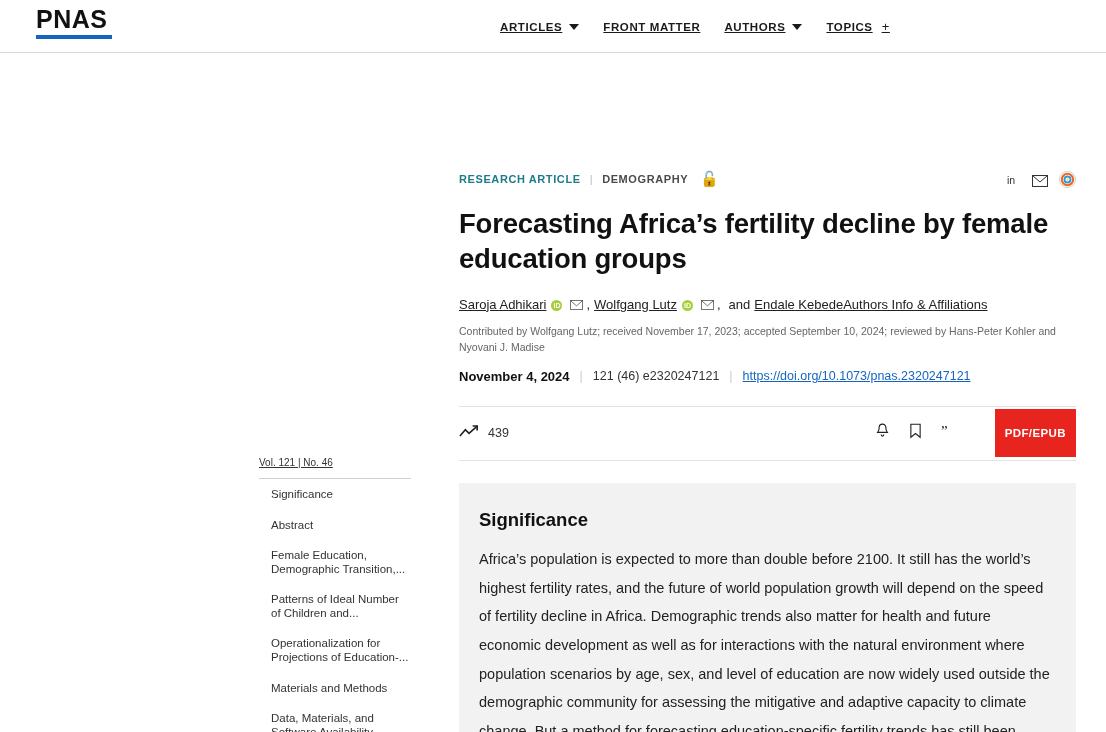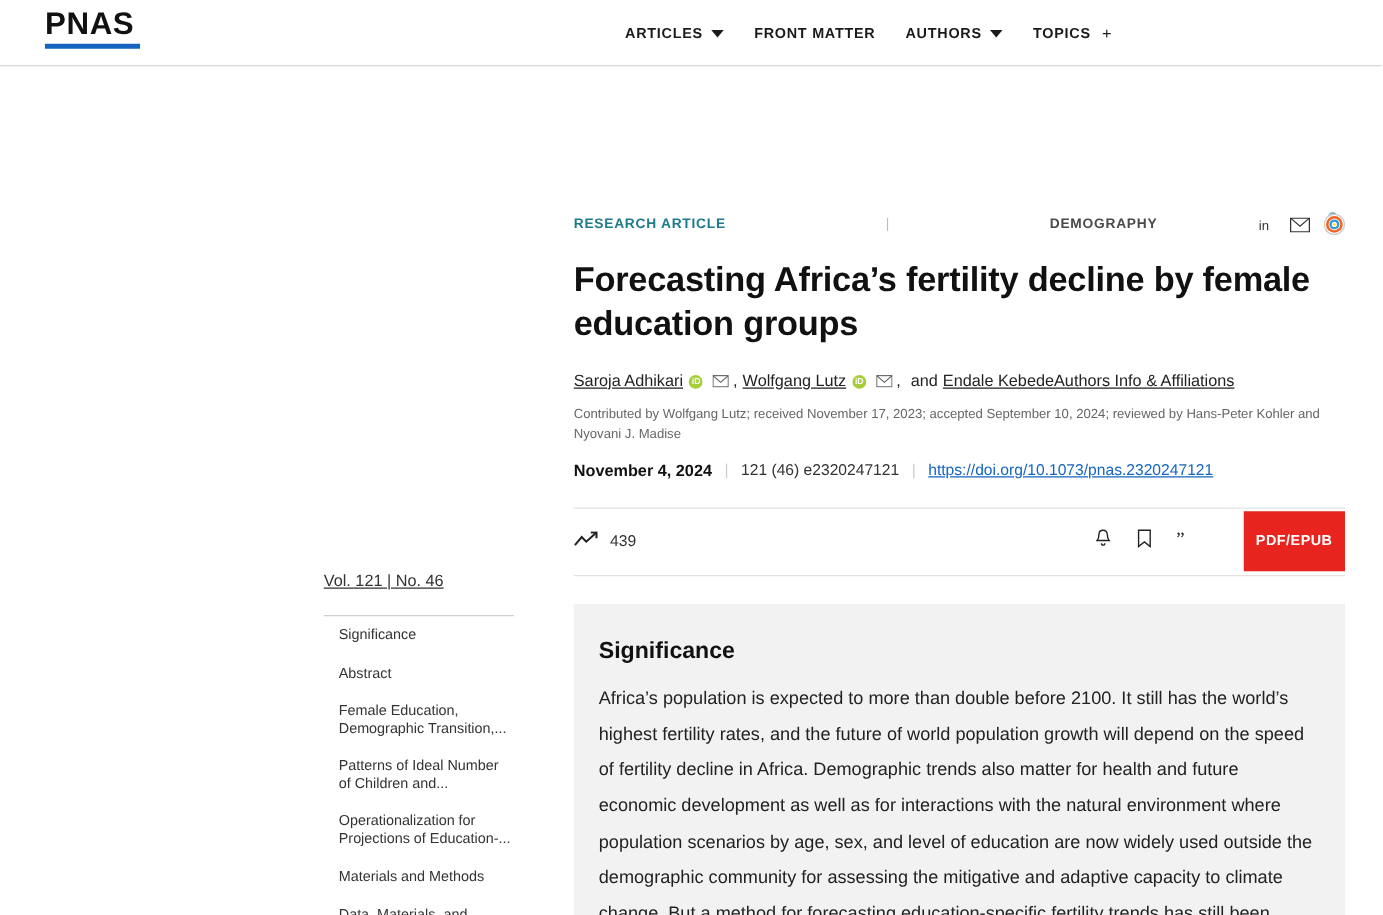--- a/index.html
+++ b/index.html
@@ -41,20 +41,21 @@
     width: 76px;
   }
   .main-nav {
     position: absolute;
     left: 500px;
     top: 0;
     height: 53px;
     display: flex;
     align-items: center;
     gap: 24px;
+    text-decoration: underline;
   }
   .nav-item {
     font-size: 11.5px;
     font-weight: bold;
     letter-spacing: 0.6px;
     color: #1a1a1a;
     display: flex;
     align-items: center;
     gap: 7px;
     cursor: pointer;
@@ -79,24 +80,24 @@
   
   .toc {
     position: absolute;
     left: 259px;
     top: 404px;
     width: 152px;
     font-size: 11.5px;
     color: #333;
   }
   .toc-issue {
-    font-size: 13px;
+    font-size: 10px;
     color: #333;
     text-decoration: underline;
-    padding-bottom: 20px;
+    padding-bottom: 10px;
     border-bottom: 1px solid #d0d0d0;
     display: block;
     cursor: pointer;
   }
   .toc-list { list-style: none; margin: 0; padding: 0; }
   .toc-list li {
     padding: 9px 0 8px 12px;
     line-height: 1.18;
     color: #333;
     cursor: pointer;
@@ -112,21 +113,20 @@
   }
   .crumbs {
     margin-top: 118px;
     display: flex;
     align-items: center;
     gap: 9px;
     font-size: 11px;
     letter-spacing: 0.6px;
     font-weight: bold;
     text-transform: uppercase;
-    justify-content: space-between;
   }
   .crumb-type { color: #1d7b8a; }
   .crumb-sep { color: #bbb; font-weight: normal; }
   .crumb-topic { color: #4a4a4a; }
   .oa-icon {
     color: #f7a81b;
     font-size: 15px;
     font-weight: bold;
     margin-left: 3px;
     line-height: 1;

